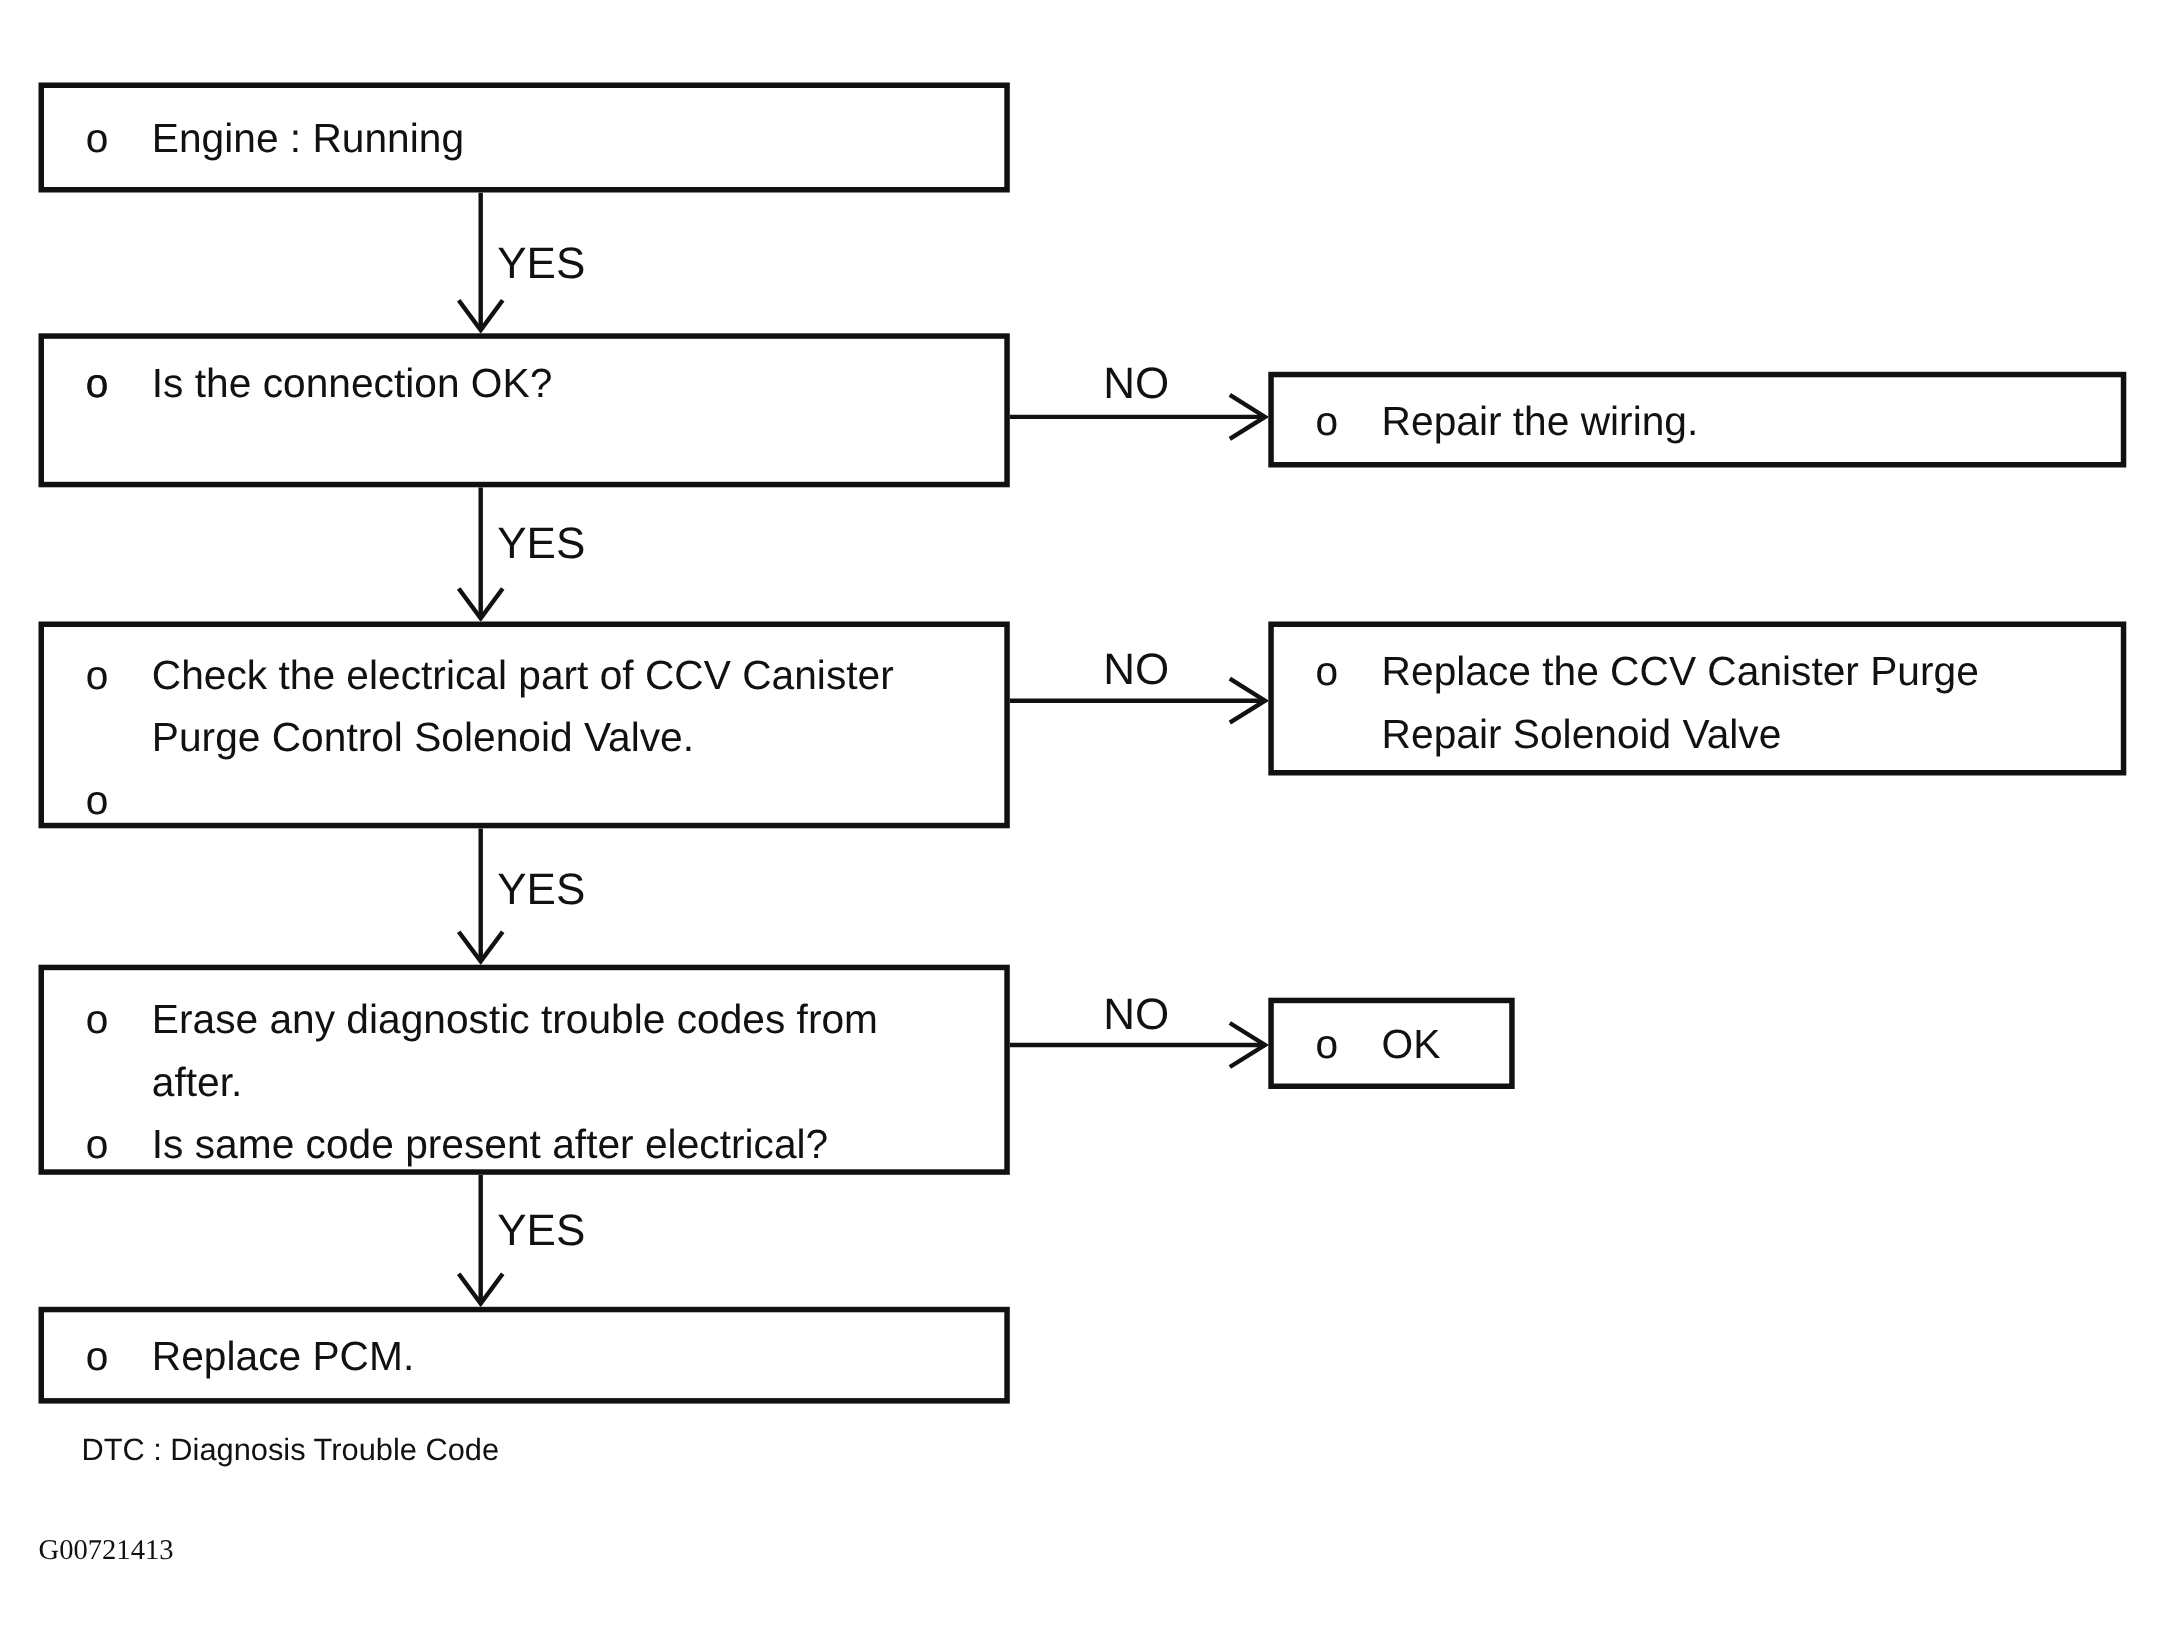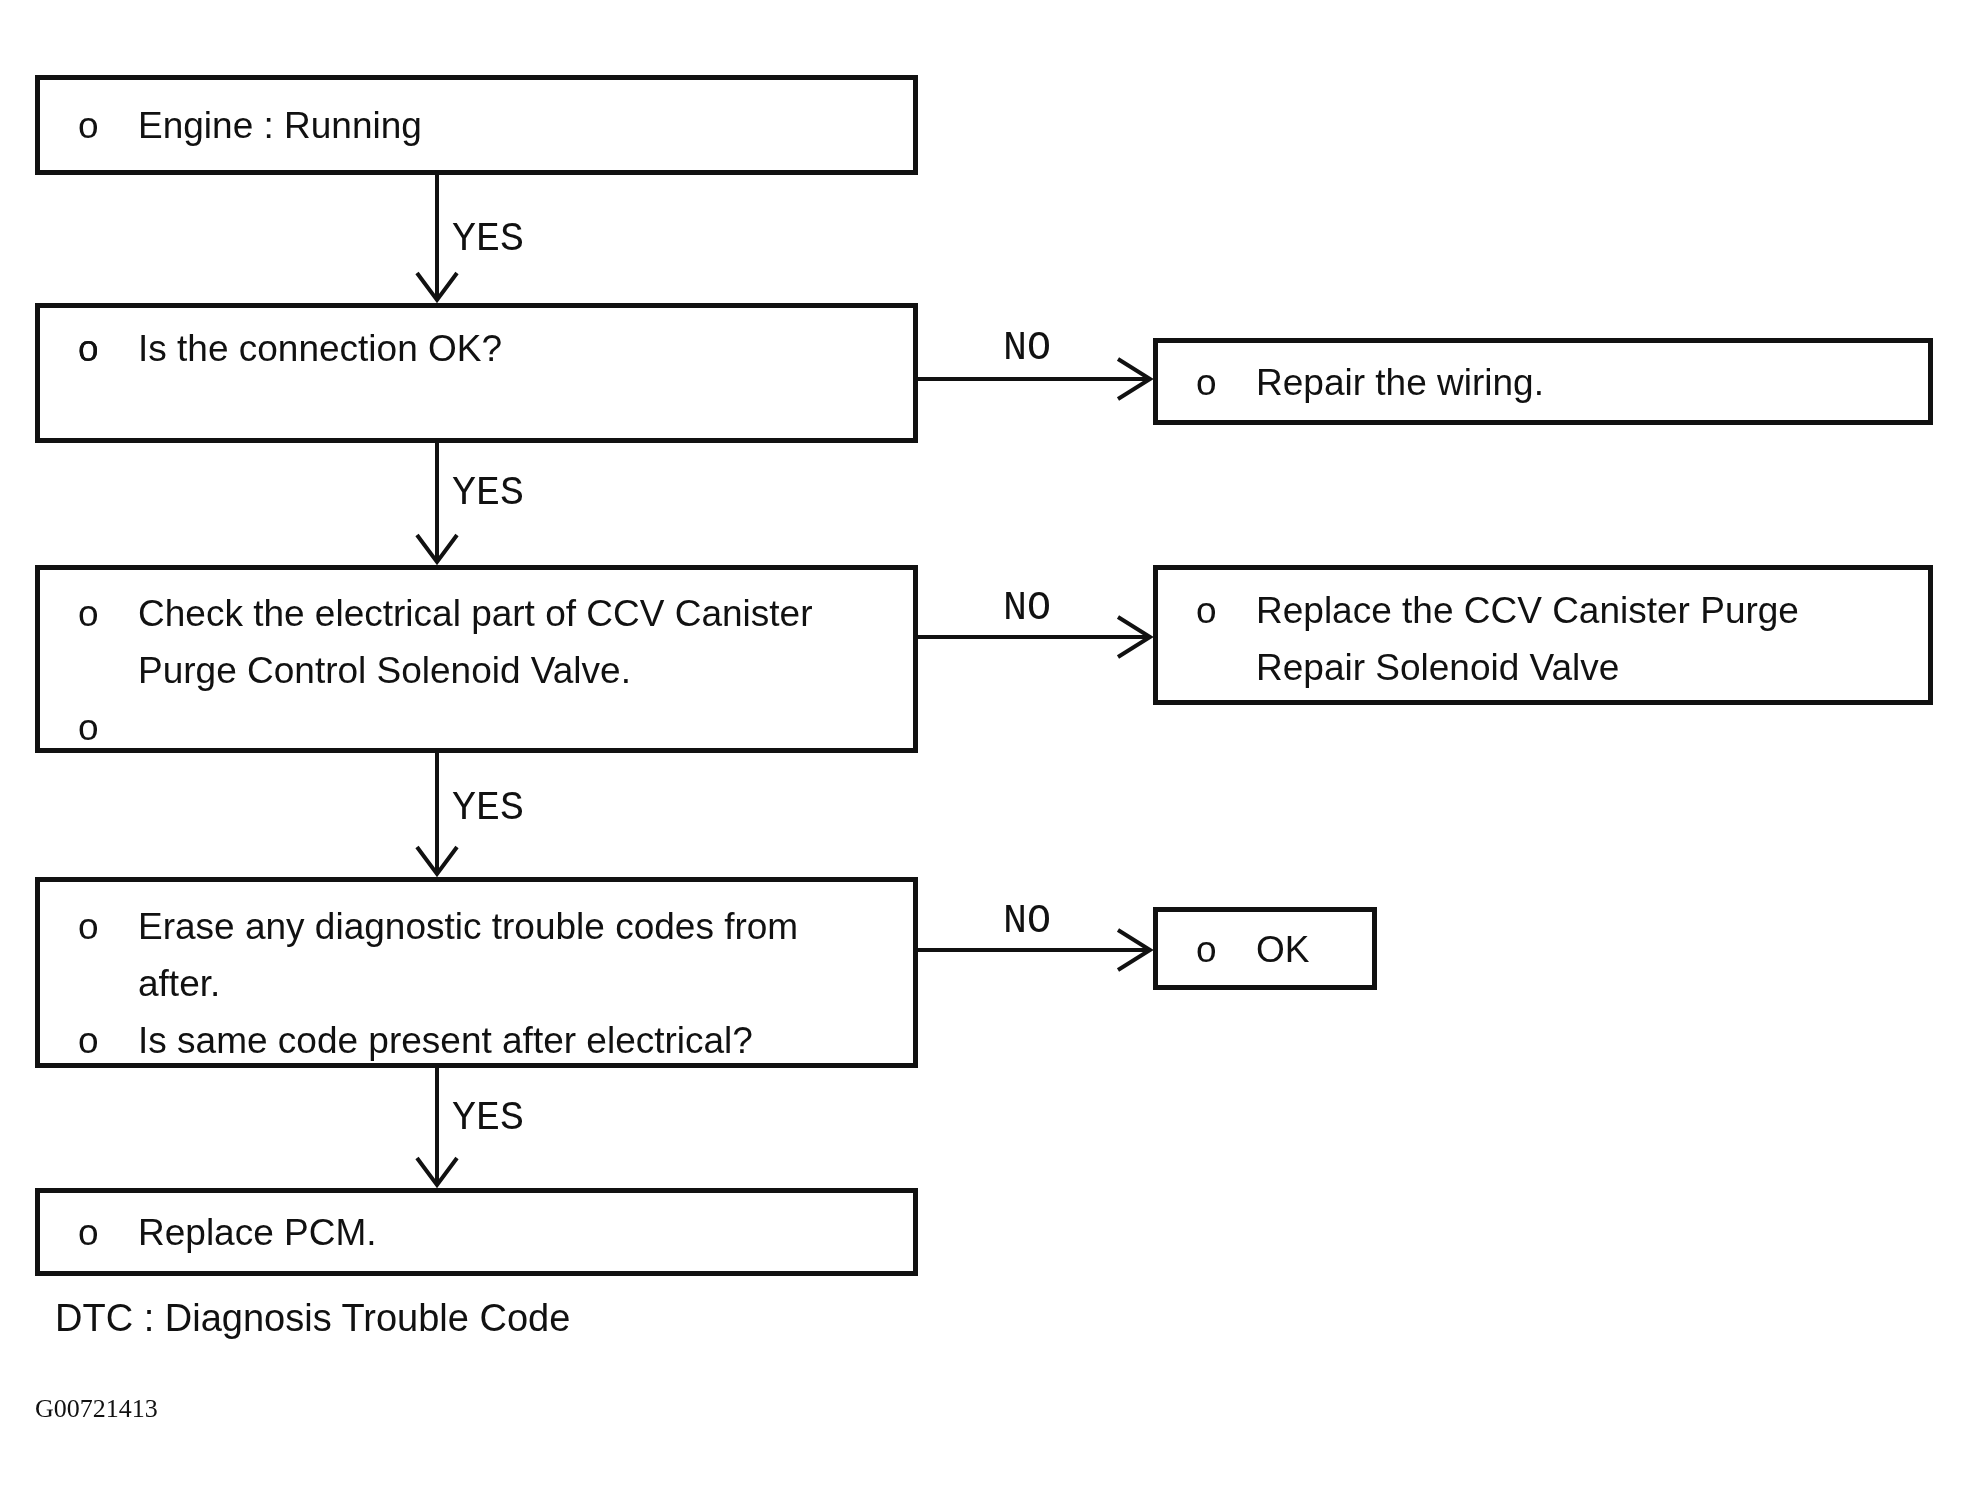--- a/index.html
+++ b/index.html
@@ -50,35 +50,35 @@
   
   .n-repair        { left: 1153px; top: 338px;  width: 780px; height: 87px;  padding-top: 11px; }
   .n-replacevalve  { left: 1153px; top: 565px;  width: 780px; height: 140px; padding-top: 12px; }
   .n-ok            { left: 1153px; top: 907px;  width: 224px; height: 83px;  padding-top: 9px; }
   
   .lbl {
     position: absolute;
     font-size: 40px;
     line-height: 44px;
     white-space: nowrap;
-    font-family: Liberation Mono, monospace;
   }
   .lbl-yes1 { left: 452px;  top: 218px; }
   .lbl-yes2 { left: 452px;  top: 472px; }
   .lbl-yes3 { left: 452px;  top: 787px; }
   .lbl-yes4 { left: 452px;  top: 1097px; }
   .lbl-no1  { left: 1003px; top: 327px; }
   .lbl-no2  { left: 1003px; top: 587px; }
   .lbl-no3  { left: 1003px; top: 900px; }
   
   .legend-line {
     position: absolute;
-    font-size: 38px;
+    font-size: 28px;
     line-height: 40px;
     white-space: nowrap;
+    margin-left: 19px;
   }
   .legend-dtc { left: 55px; top: 1298px; }
   .legend-pcm { left: 55px; top: 1340px; }
   .figure-id {
     position: absolute;
     left: 35px;
     top: 1394px;
     font-size: 26px;
     line-height: 30px;
     white-space: nowrap;

